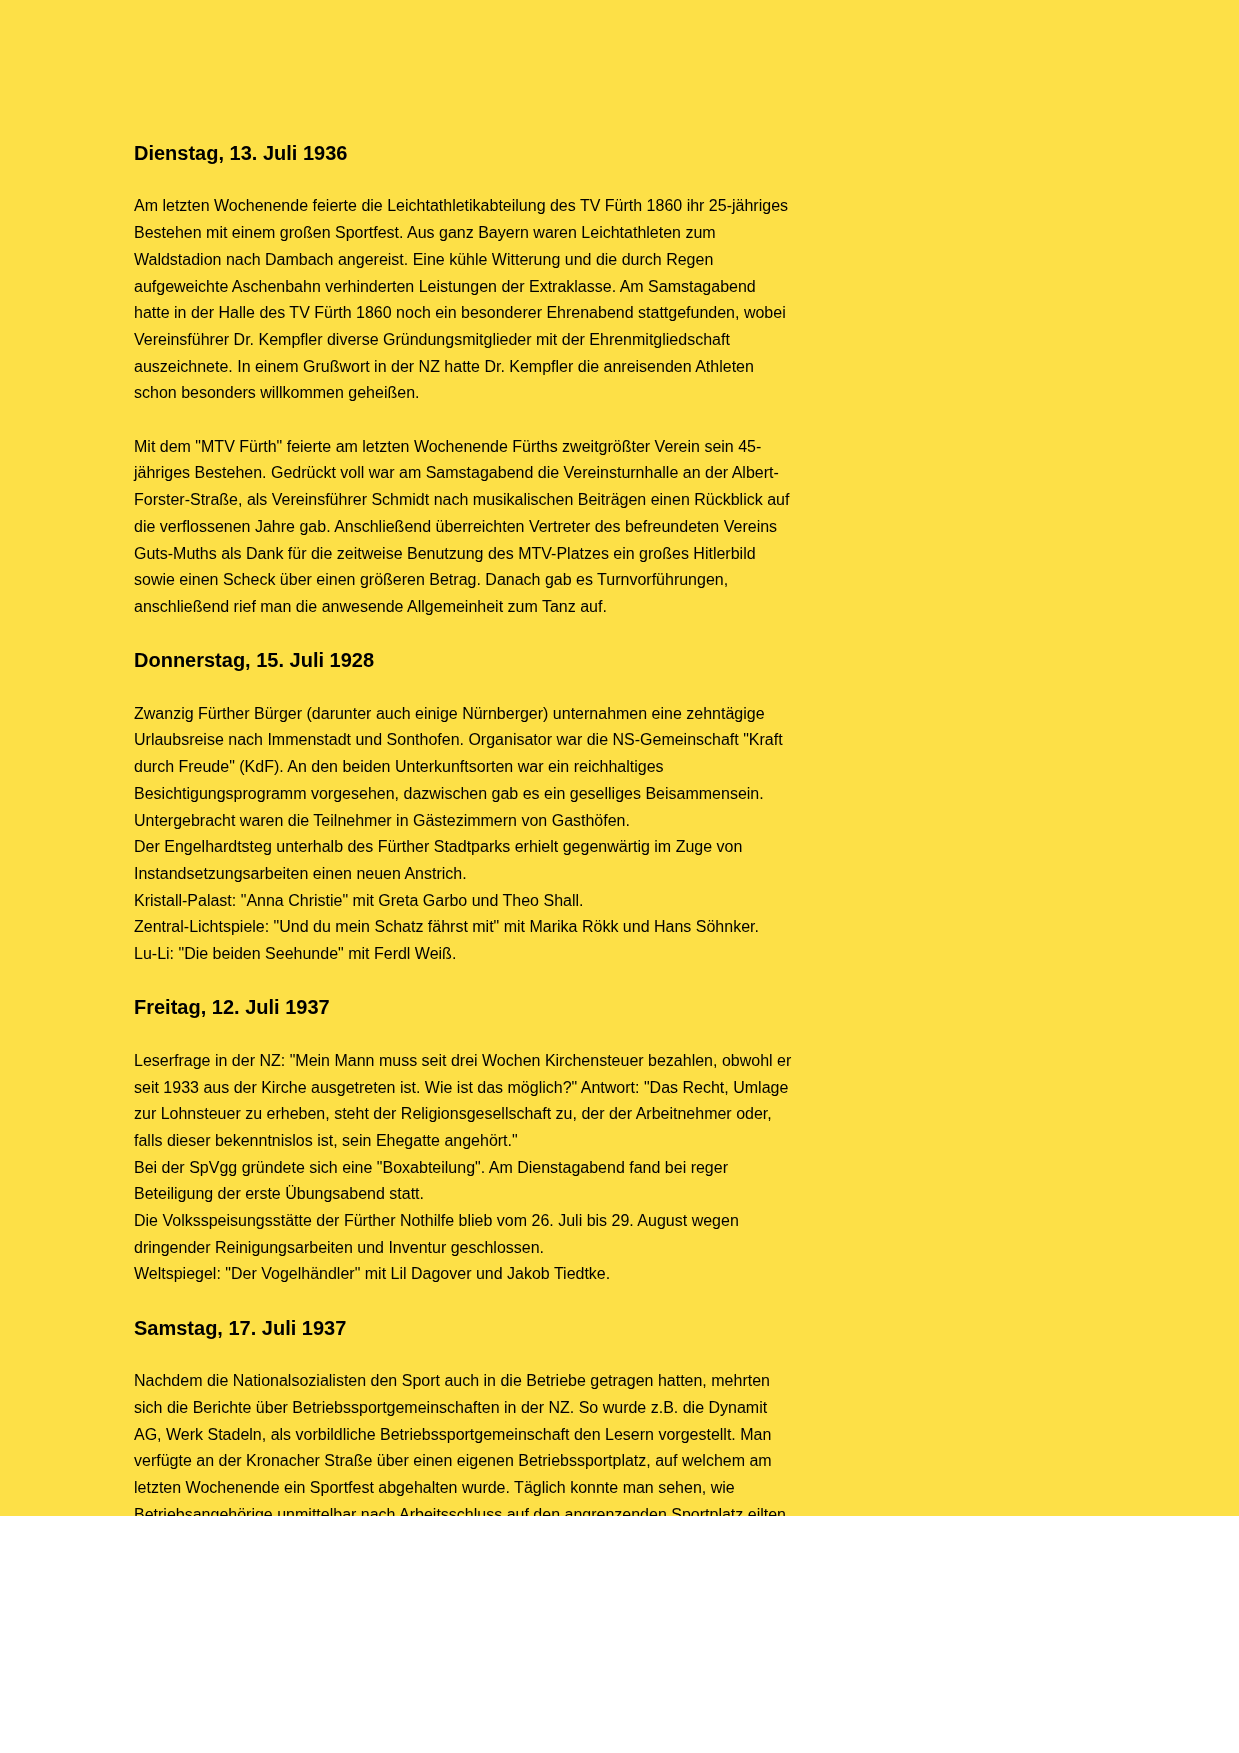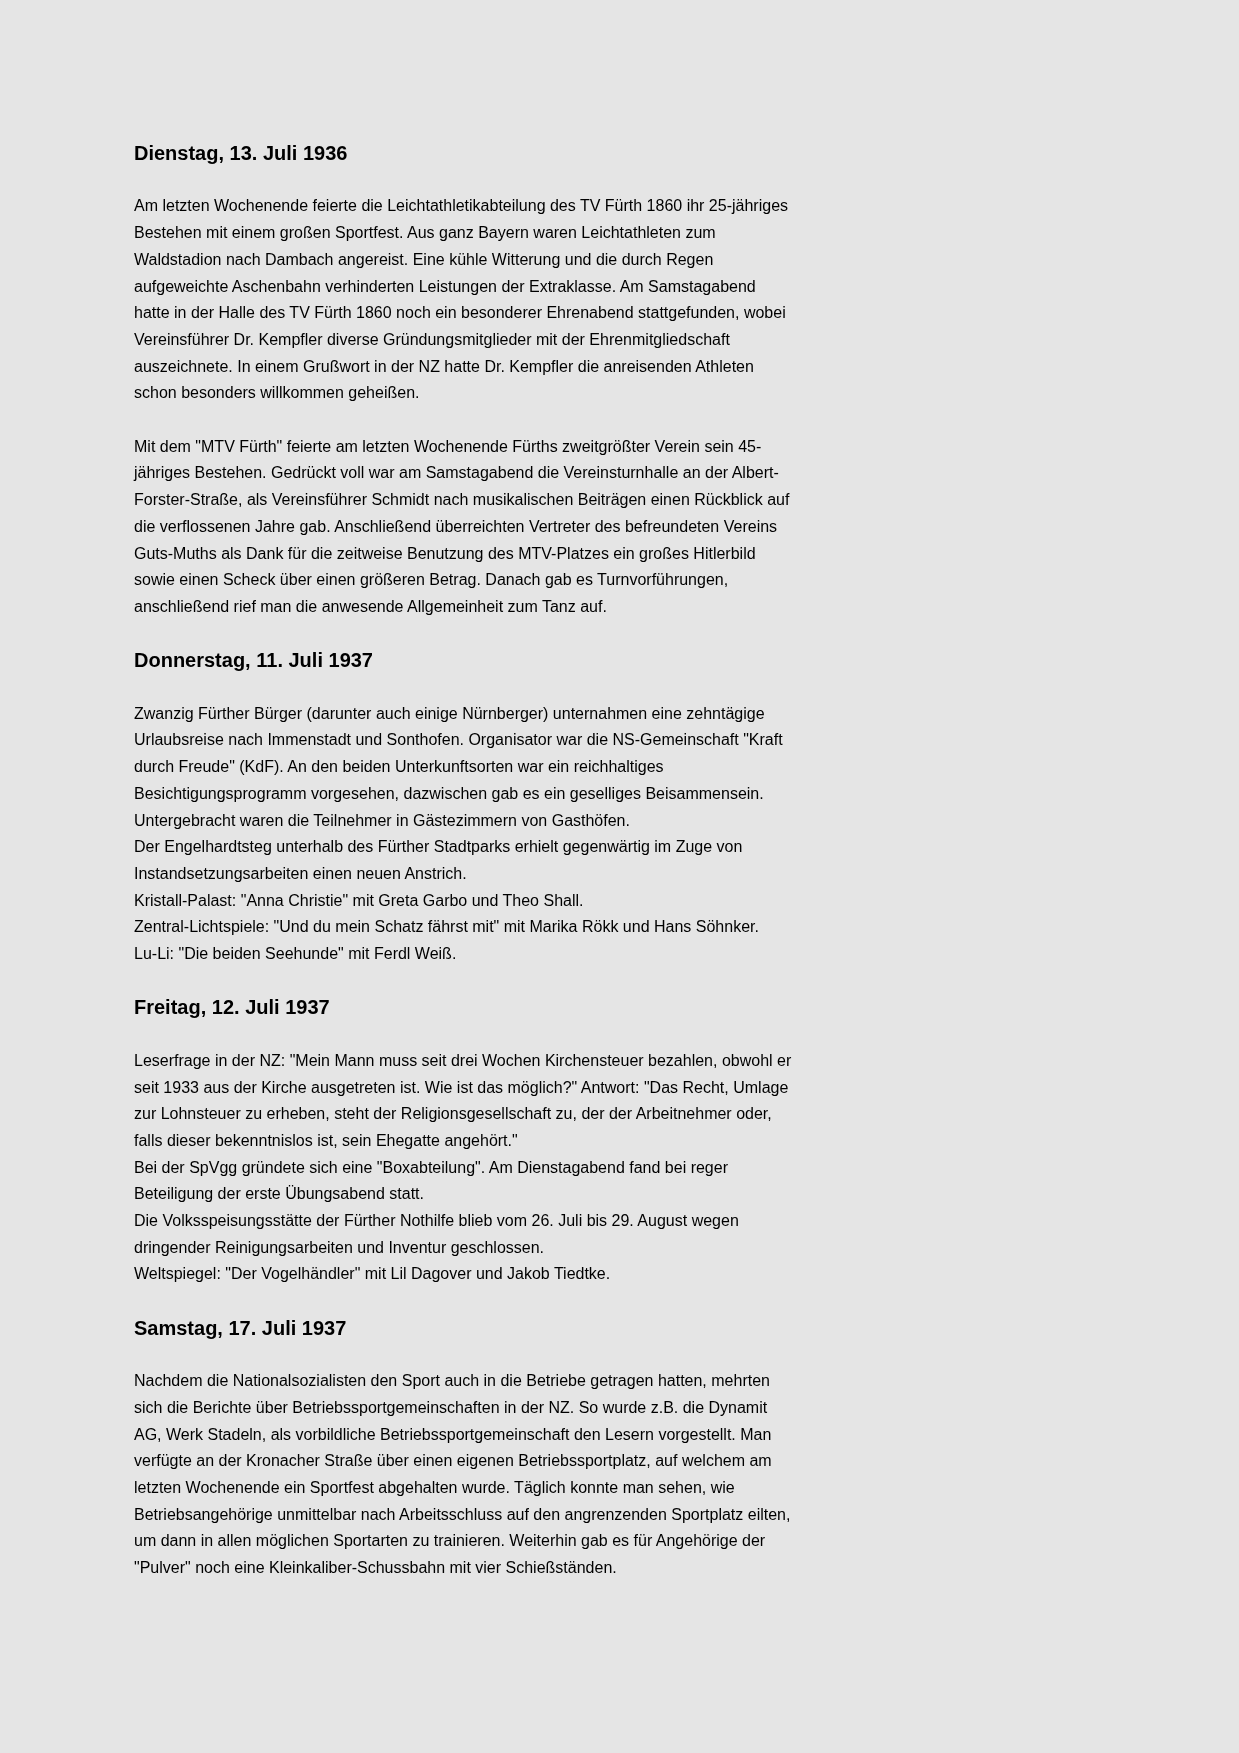--- a/index.html
+++ b/index.html
@@ -3,22 +3,22 @@
 <meta charset="utf-8">
 <style>
   html, body {
     margin: 0;
     padding: 0;
     background: #ffffff;
   }
   .page {
     position: relative;
     width: 1239px;
-    height: 1753px;
-    background: #e5e5e5;
+    height: 1516px;
+    background: #fde047;
     overflow: hidden;
     font-family: "Liberation Sans", "DejaVu Sans", sans-serif;
     color: #000000;
   }
   .content {
     position: absolute;
     top: 140px;
     left: 134px;
     right: 58px;
   }
@@ -66,21 +66,21 @@
       <p class="para">Mit dem "MTV Fürth" feierte am letzten Wochenende Fürths zweitgrößter Verein sein 45-
 jähriges Bestehen. Gedrückt voll war am Samstagabend die Vereinsturnhalle an der Albert-
 Forster-Straße, als Vereinsführer Schmidt nach musikalischen Beiträgen einen Rückblick auf
 die verflossenen Jahre gab. Anschließend überreichten Vertreter des befreundeten Vereins
 Guts-Muths als Dank für die zeitweise Benutzung des MTV-Platzes ein großes Hitlerbild
 sowie einen Scheck über einen größeren Betrag. Danach gab es Turnvorführungen,
 anschließend rief man die anwesende Allgemeinheit zum Tanz auf.</p>
     </section>
 
     <section class="section">
-      <h2 class="section-heading">Donnerstag, 11. Juli 1937</h2>
+      <h2 class="section-heading">Donnerstag, 15. Juli 1928</h2>
       <p class="para">Zwanzig Fürther Bürger (darunter auch einige Nürnberger) unternahmen eine zehntägige
 Urlaubsreise nach Immenstadt und Sonthofen. Organisator war die NS-Gemeinschaft "Kraft
 durch Freude" (KdF). An den beiden Unterkunftsorten war ein reichhaltiges
 Besichtigungsprogramm vorgesehen, dazwischen gab es ein geselliges Beisammensein.
 Untergebracht waren die Teilnehmer in Gästezimmern von Gasthöfen.
 Der Engelhardtsteg unterhalb des Fürther Stadtparks erhielt gegenwärtig im Zuge von
 Instandsetzungsarbeiten einen neuen Anstrich.
 Kristall-Palast: "Anna Christie" mit Greta Garbo und Theo Shall.
 Zentral-Lichtspiele: "Und du mein Schatz fährst mit" mit Marika Rökk und Hans Söhnker.
 Lu-Li: "Die beiden Seehunde" mit Ferdl Weiß.</p>

